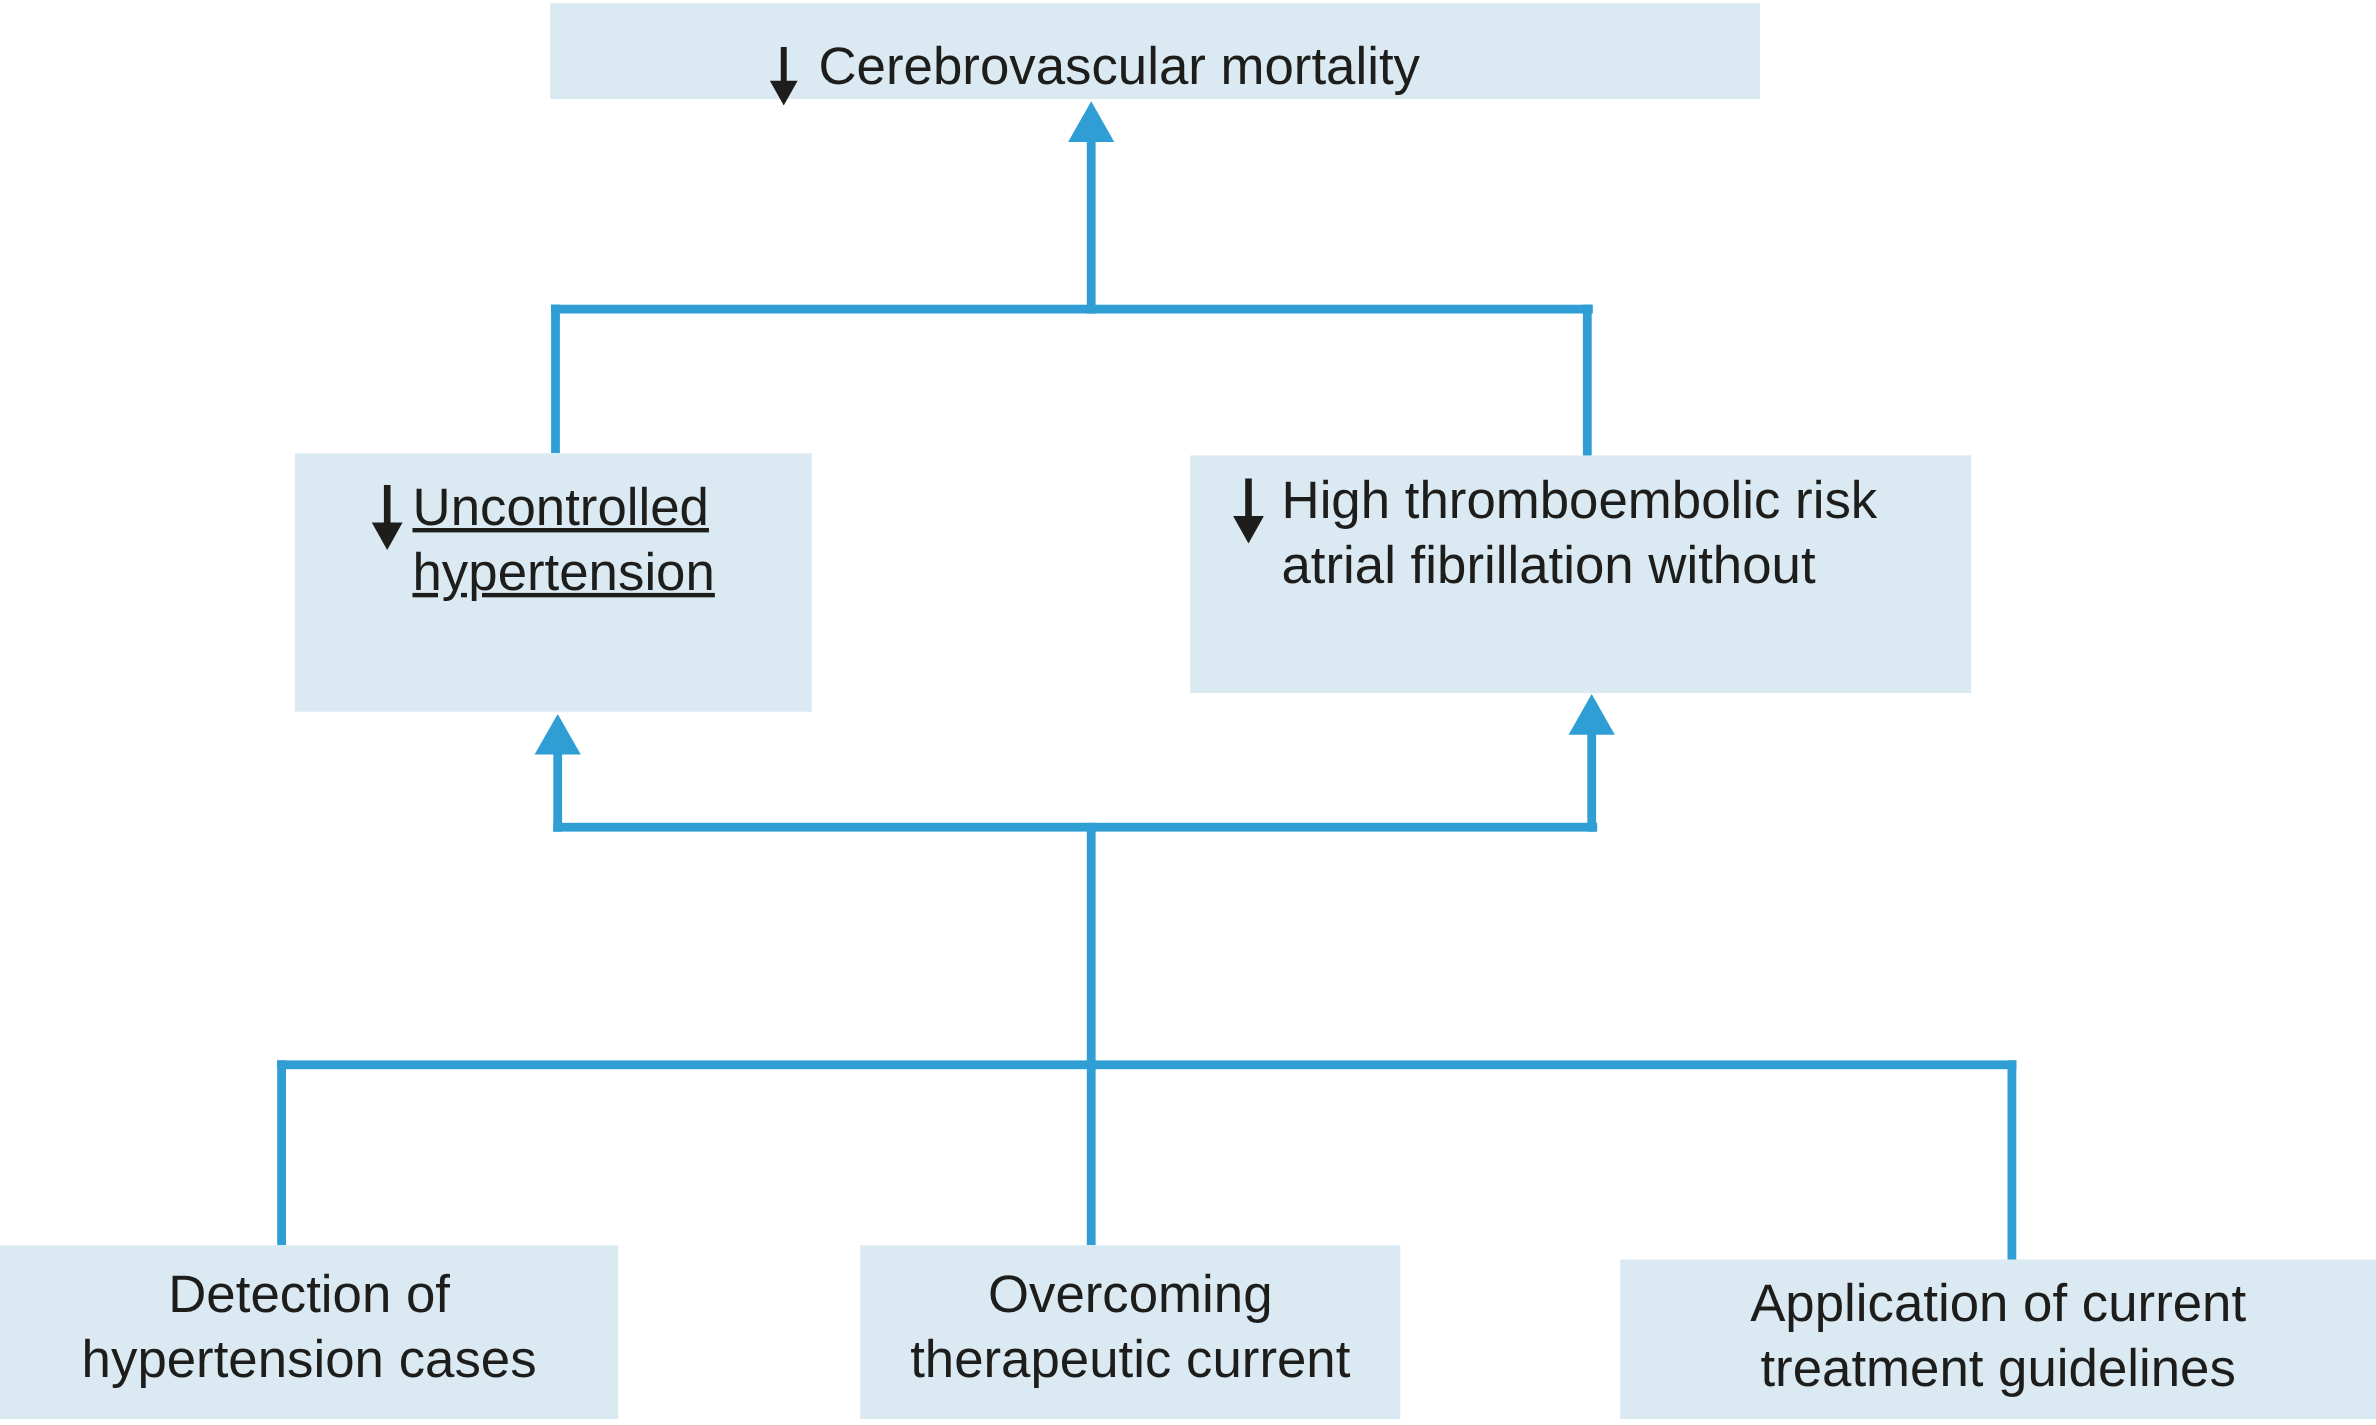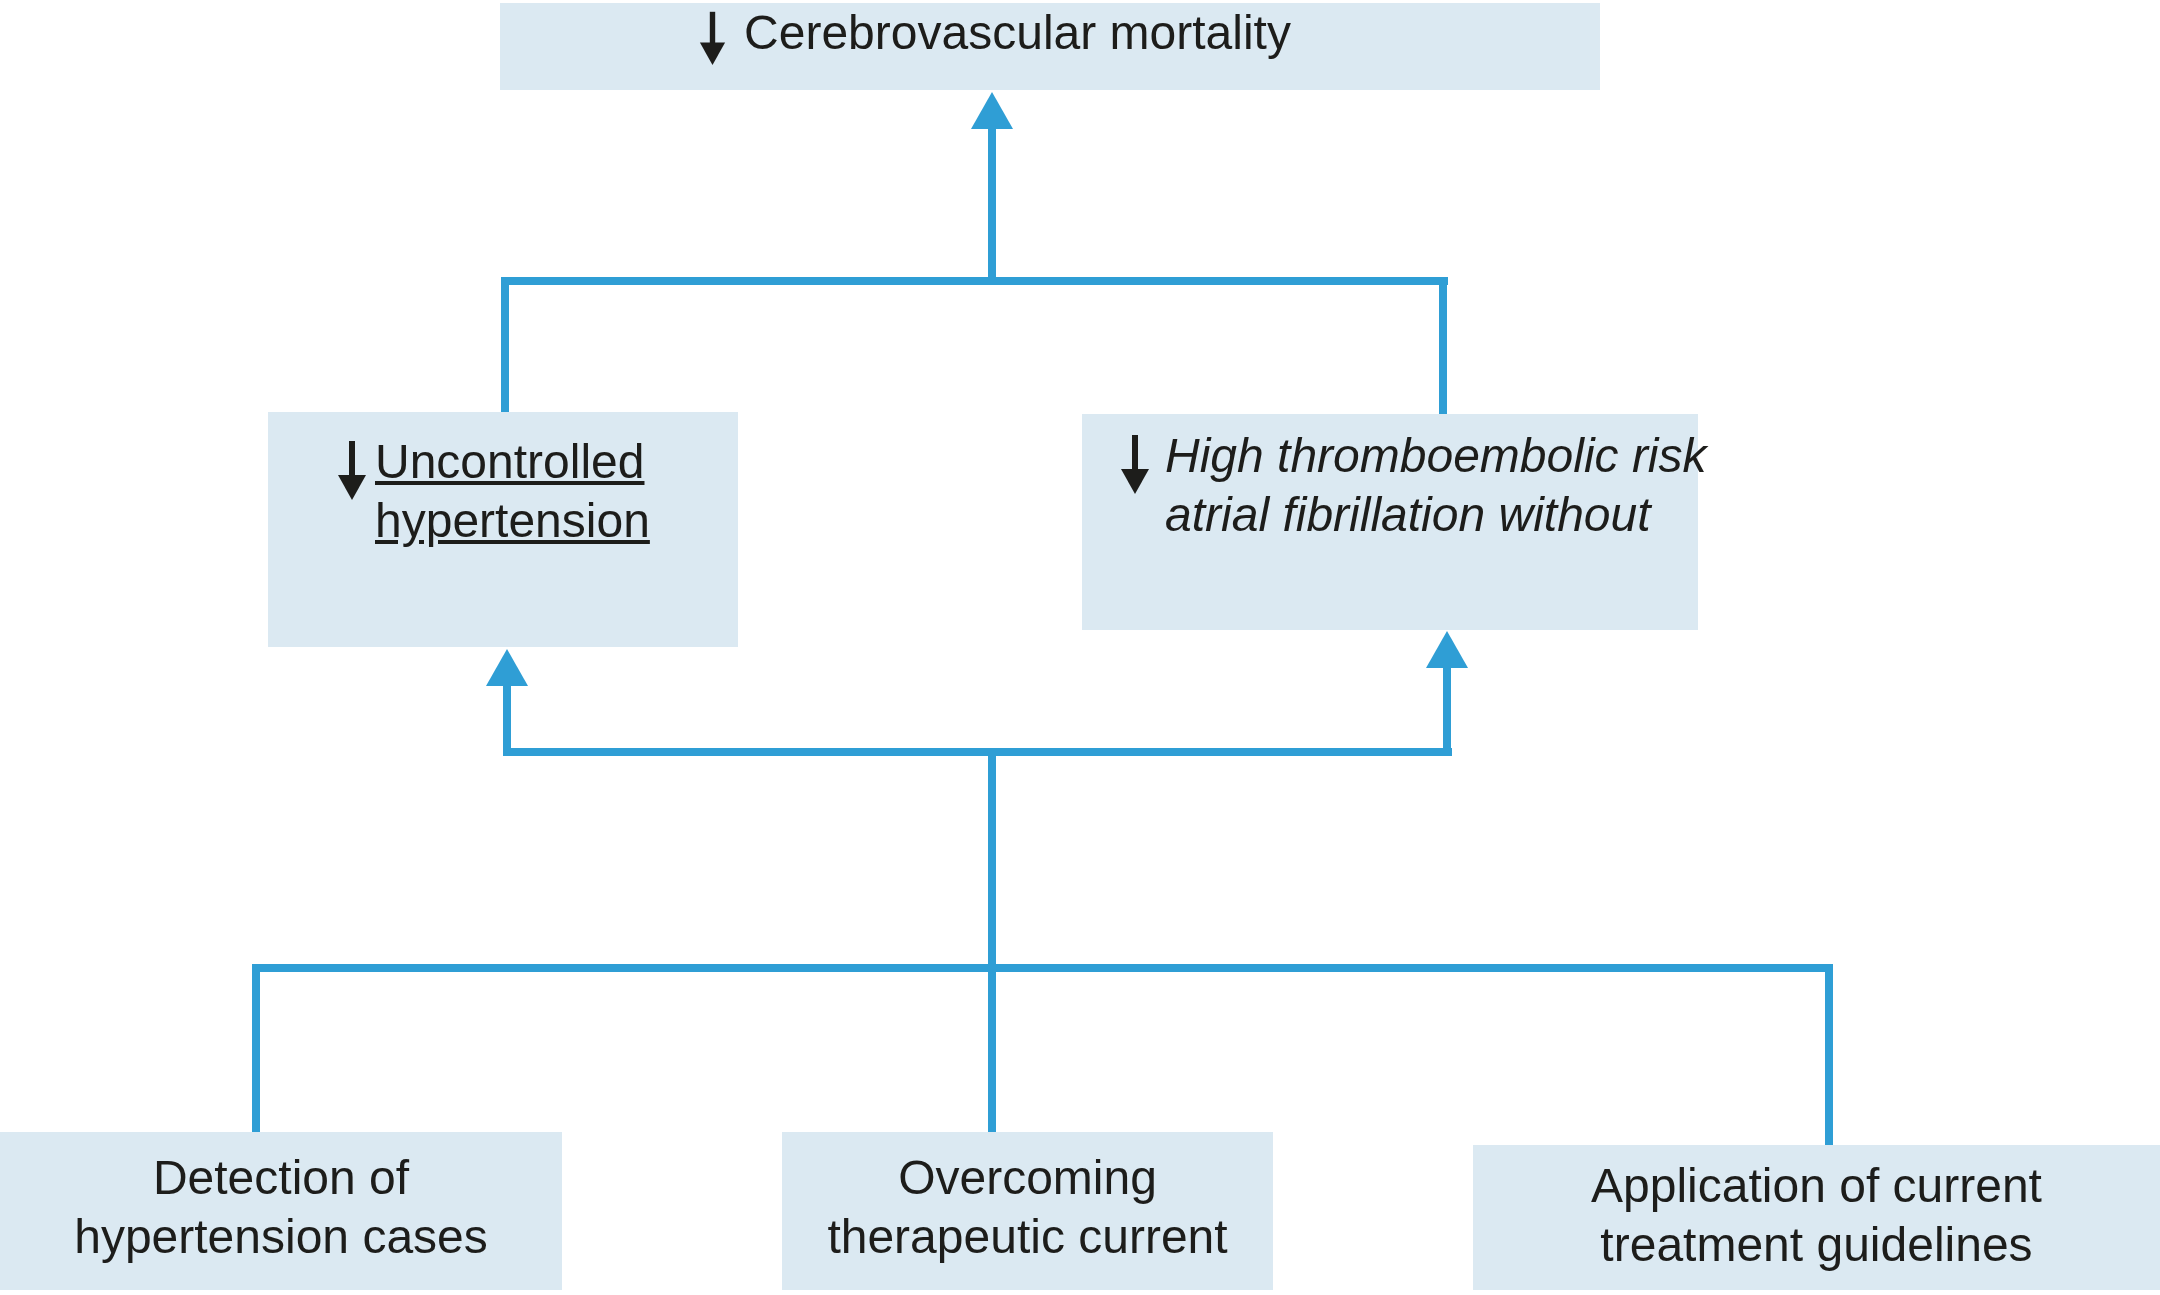--- a/index.html
+++ b/index.html
@@ -39,21 +39,21 @@
     display: inline-block;
   }
   .node .darr svg { display: block; }
   .lines { white-space: nowrap; }
   .centered-text {
     width: 100%;
     text-align: center;
   }
 
   .node-top {
-    align-items: flex-start;
+    align-items: flex-end;
     justify-content: center;
     padding-right: 110px;
   }
   .node-top .darr { margin-right: 18px; transform: translateY(6px); }
 
   .node-mid {
     align-items: flex-start;
   }
   .node-mid .darr { transform: translateY(6px); }
 </style>
@@ -95,21 +95,21 @@
         <line x1="15" y1="3" x2="15" y2="42" stroke="currentColor" stroke-width="6"></line>
         <polygon points="1,37 29,37 15,62" fill="currentColor"></polygon>
       </svg>
     </span>
     <div class="lines">
       <div>Uncontrolled</div>
       <div>hypertension</div>
     </div>
   </div>
 
-  <div class="node node-mid" style="left:1082px; top:414px; width:616px; height:216px; padding:12px 0 0 38px; box-sizing:border-box;font-style:italic;">
+  <div class="node node-mid" style="left:1082px; top:414px; width:710px; height:216px; padding:12px 0 0 38px; box-sizing:border-box;">
     <span class="darr" style="margin-right:15px;">
       <svg width="30" height="62" viewBox="0 0 30 62">
         <line x1="15" y1="3" x2="15" y2="42" stroke="currentColor" stroke-width="6"></line>
         <polygon points="1,37 29,37 15,62" fill="currentColor"></polygon>
       </svg>
     </span>
     <div class="lines">
       <div>High thromboembolic risk</div>
       <div>atrial fibrillation without</div>
     </div>

